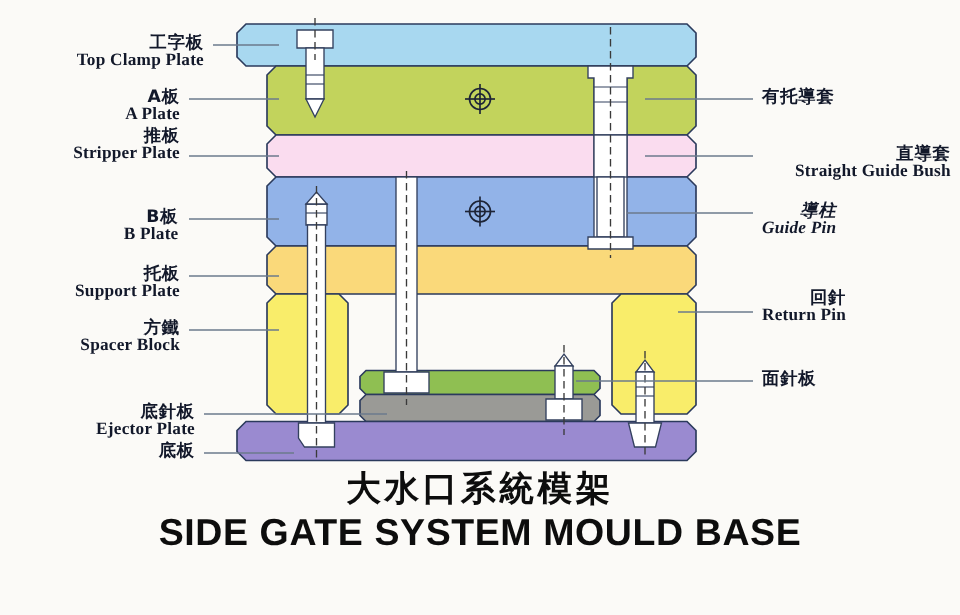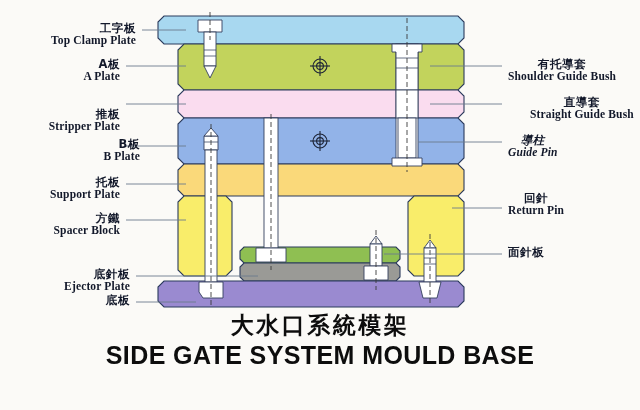--- a/index.html
+++ b/index.html
@@ -10,21 +10,21 @@
     position:relative;
   }
   #stage{position:absolute;left:0;top:0;width:640px;height:410px;}
   svg{position:absolute;left:0;top:0;}
 
   
   .lbl{position:absolute;font-weight:bold;color:#12182a;line-height:1.06;}
   .lbl .cn{font-family:"DejaVu Sans","Liberation Sans",sans-serif;font-size:11.5px;letter-spacing:.6px;display:block;}
   .lbl .en{font-family:"Liberation Serif","DejaVu Serif",serif;font-size:11.5px;letter-spacing:.15px;display:block;}
   .lbl.left{text-align:right;}
-  .lbl.right{text-align:center;}
+  .lbl.right{text-align:right;}
 
   
   #title{position:absolute;left:0;right:0;top:312px;text-align:center;color:#0d0d0d;}
   #title .t-cn{
     font-family:Liberation Serif, serif;
     font-size:23px;font-weight:bold;letter-spacing:2.5px;display:block;line-height:1.18;
   }
   #title .t-en{
     font-family:"Liberation Sans","DejaVu Sans",sans-serif;
     font-size:25px;font-weight:bold;letter-spacing:.4px;display:block;line-height:1.12;margin-top:2px;
@@ -143,25 +143,25 @@
 
   <div id="labels-left">
       <div class="lbl left" style="right: 504px; top: 22px;">
         <span class="cn">工字板</span>
         <span class="en">Top Clamp Plate</span>
       </div>
       <div class="lbl left" style="right: 520px; top: 58px;">
         <span class="cn">A板</span>
         <span class="en">A Plate</span>
       </div>
-      <div class="lbl left" style="right: 520px; top: 108px;">
+      <div class="lbl left" style="right: 520px; top: 84px;">
         <span class="cn">推板</span>
         <span class="en">Stripper Plate</span>
       </div>
-      <div class="lbl left" style="right: 500px; top: 138px;">
+      <div class="lbl left" style="right: 521px; top: 138px;">
         <span class="cn">B板</span>
         <span class="en">B Plate</span>
       </div>
       <div class="lbl left" style="right: 520px; top: 176px;">
         <span class="cn">托板</span>
         <span class="en">Support Plate</span>
       </div>
       <div class="lbl left" style="right: 520px; top: 212px;">
         <span class="cn">方鐵</span>
         <span class="en">Spacer Block</span>
@@ -170,21 +170,20 @@
         <span class="cn">底針板</span>
         <span class="en">Ejector Plate</span>
       </div>
       <div class="lbl left" style="right: 510px; top: 294px;">
         <span class="cn">底板</span>
       </div>
     </div>
   <div id="labels-right">
       <div class="lbl right" style="left: 508px; top: 58px;">
         <span class="cn">有托導套</span>
-        <span class="en">Shoulder Guide Bush</span>
       </div>
       <div class="lbl right" style="left: 530px; top: 96px;">
         <span class="cn">直導套</span>
         <span class="en">Straight Guide Bush</span>
       </div>
       <div class="lbl right" style="left: 508px; top: 134px; font-style: italic;">
         <span class="cn">導柱</span>
         <span class="en">Guide Pin</span>
       </div>
       <div class="lbl right" style="left: 508px; top: 192px;">

